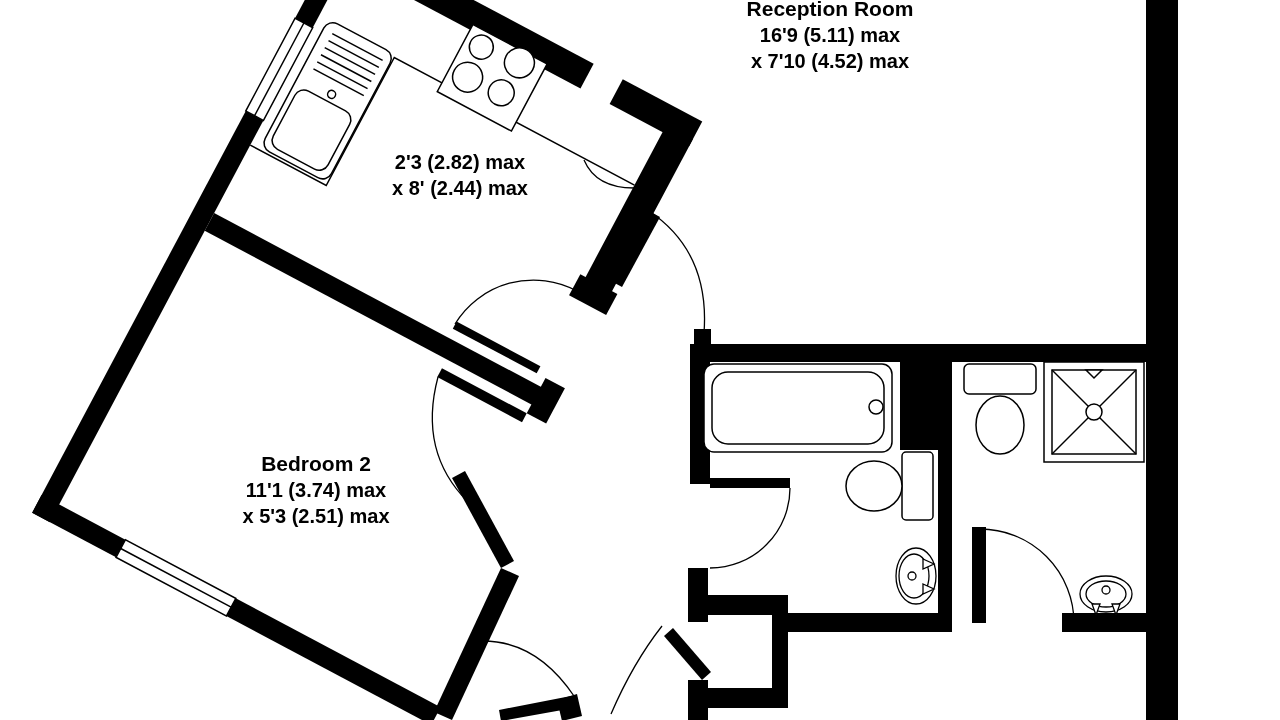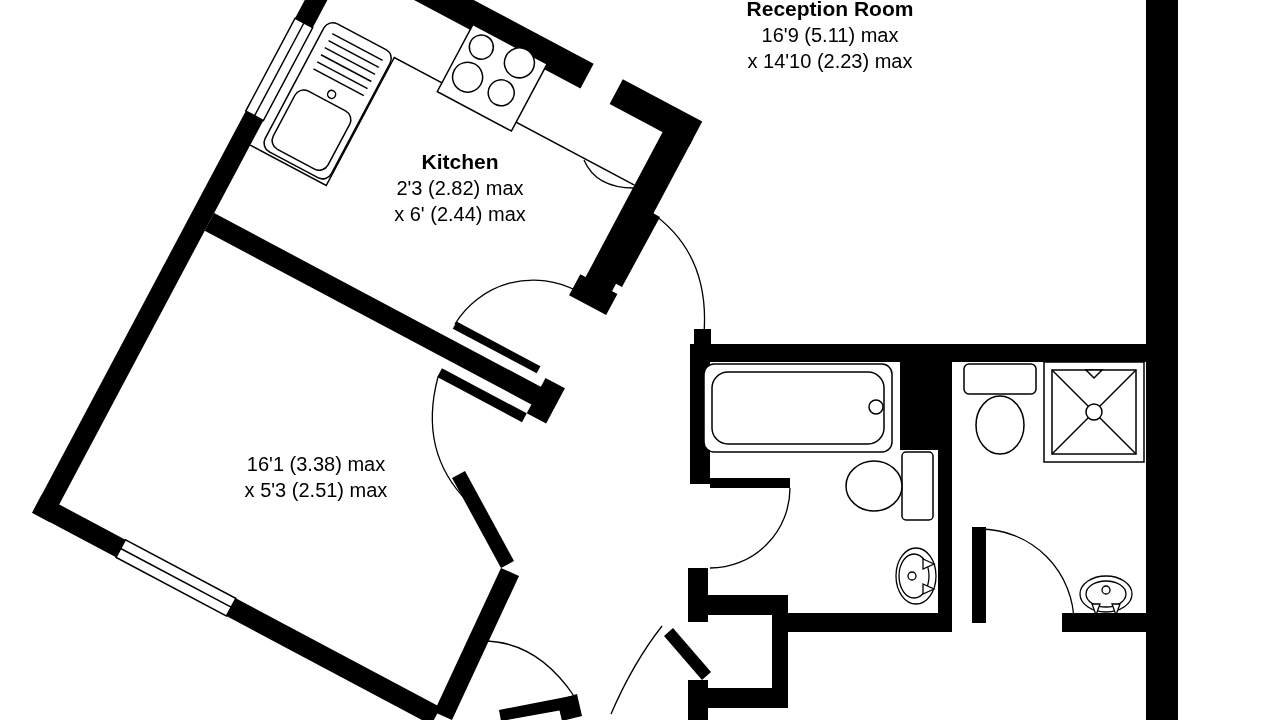--- a/index.html
+++ b/index.html
@@ -1,21 +1,21 @@
 <!DOCTYPE html>
 <html><head>
 <meta charset="utf-8">
 <style>
   html,body{margin:0;padding:0;background:#fff;}
   .plan{position:relative;width:1280px;height:720px;background:#fff;overflow:hidden;
         font-family:"Liberation Sans", sans-serif;}
   .plan svg{position:absolute;left:0;top:0;}
   .room-label{position:absolute;text-align:center;color:#000;line-height:26px;font-size:20px;}
   .room-label .room-name{font-weight:bold;font-size:21px;display:block;}
-  .room-label .room-dim{display:block;}
+  .room-label .room-dim{display:block;font-weight:bold;}
 </style>
 </head>
 <body>
 
 <div class="plan">
 
 <svg width="1280" height="720" viewBox="0 0 1280 720">
   <g fill="#000" stroke="none">
 
     <g transform="translate(342,-70) rotate(28)">
@@ -147,27 +147,27 @@
       <circle cx="1106" cy="590" r="4"></circle>
       <polygon points="1092,604 1100,604 1096,615" fill="#fff"></polygon>
       <polygon points="1112,604 1120,604 1116,615" fill="#fff"></polygon>
     </g>
   </g>
 </svg>
 
 <div class="room-label" style="left:640px;top:-4px;width:380px;">
   <span class="room-name">Reception Room</span>
   <span class="room-dim">16'9 (5.11) max</span>
-  <span class="room-dim">x 14'10 (2.23) max</span>
+  <span class="room-dim">x 7'10 (4.52) max</span>
 </div>
 
 <div class="room-label" style="left:340px;top:149px;width:240px;">
-  <span class="room-name">Kitchen</span>
   <span class="room-dim">2'3 (2.82) max</span>
-  <span class="room-dim">x 6' (2.44) max</span>
+  <span class="room-dim">x 8' (2.44) max</span>
 </div>
 
 <div class="room-label" style="left:196px;top:451px;width:240px;">
-  <span class="room-dim">16'1 (3.38) max</span>
+  <span class="room-name">Bedroom 2</span>
+  <span class="room-dim">11'1 (3.74) max</span>
   <span class="room-dim">x 5'3 (2.51) max</span>
 </div>
 
 </div>
 
 </body></html>

